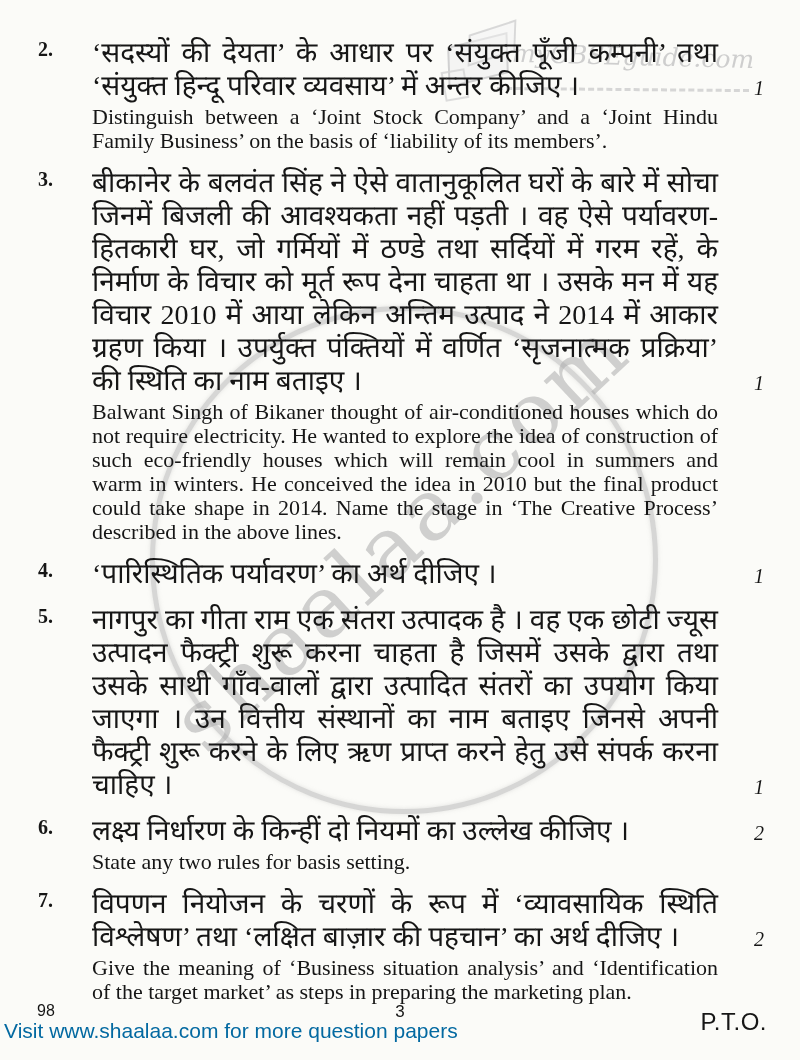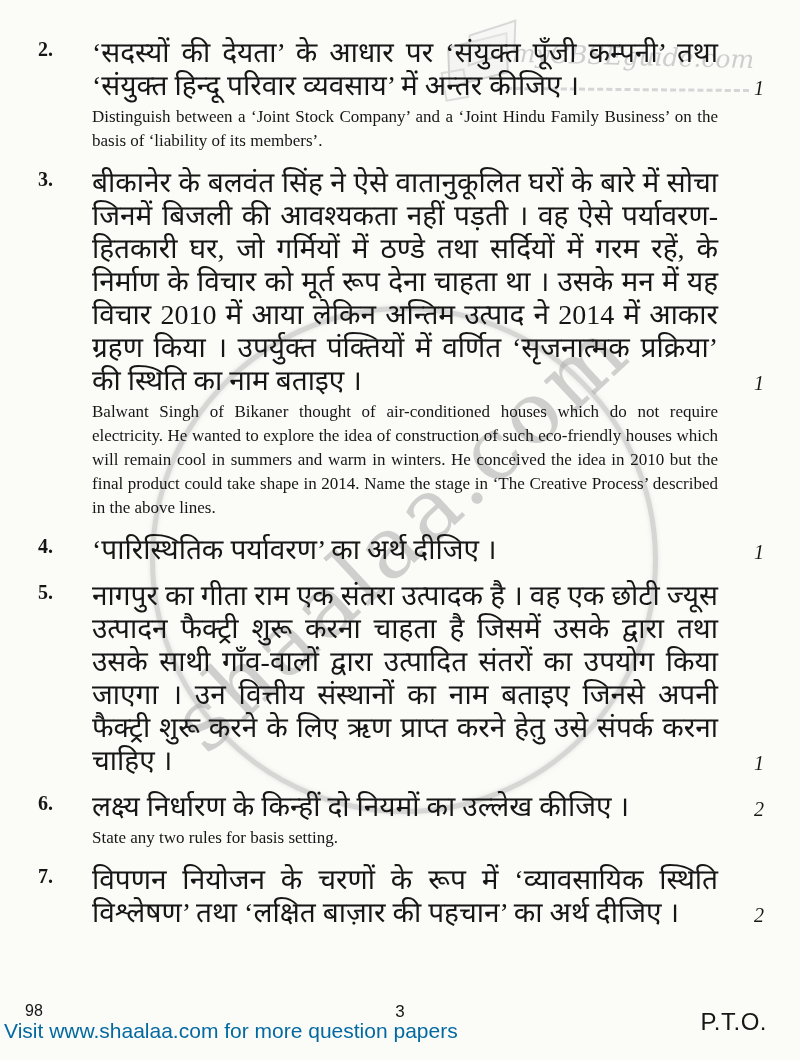--- a/index.html
+++ b/index.html
@@ -75,27 +75,27 @@
     margin:0;
     font-size:28px; line-height:33px;
     text-align:justify;
   }
   .marks {
     position:absolute; right:-46px; bottom:2px;
     font-style:italic; font-size:20px;
   }
   .english {
     margin:3px 0 0 0;
-    font-size:17px; line-height:24px;
+    font-size:22px; line-height:24px;
     text-align:justify;
   }
 
   
   .footer-code {
-    position:absolute; left:25px; top:1002px; z-index:2;
+    position:absolute; left:37px; top:1002px; z-index:2;
     font-family:"Liberation Sans","DejaVu Sans",sans-serif; font-size:16px;
   }
   .footer-page {
     position:absolute; left:0; right:0; top:1002px; z-index:2;
     text-align:center;
     font-family:"Liberation Sans","DejaVu Sans",sans-serif; font-size:17px;
   }
   .footer-pto {
     position:absolute; right:33px; top:1008px; z-index:2;
     font-family:"Liberation Sans","DejaVu Sans",sans-serif; font-size:24px;
@@ -168,20 +168,21 @@
       </div>
       <p class="english">State any two rules for basis setting.</p>
     </div>
 
     <div class="question">
       <div class="qnum">7.</div>
       <div class="hindi-block">
         <p class="hindi" lang="hi">विपणन नियोजन के चरणों के रूप में ‘व्यावसायिक स्थिति विश्लेषण’ तथा ‘लक्षित बाज़ार की पहचान’ का अर्थ दीजिए ।</p>
         <span class="marks">2</span>
       </div>
+      <p class="english">Give the meaning of ‘Business situation analysis’ and ‘Identification of the target market’ as steps in preparing the marketing plan.</p>
     </div>
 
   </div>
 
   <div class="footer-code">98</div>
   <div class="footer-page">3</div>
   <div class="footer-pto">P.T.O.</div>
   <div class="footer-visit">Visit www.shaalaa.com for more question papers</div>
 
 </div>

